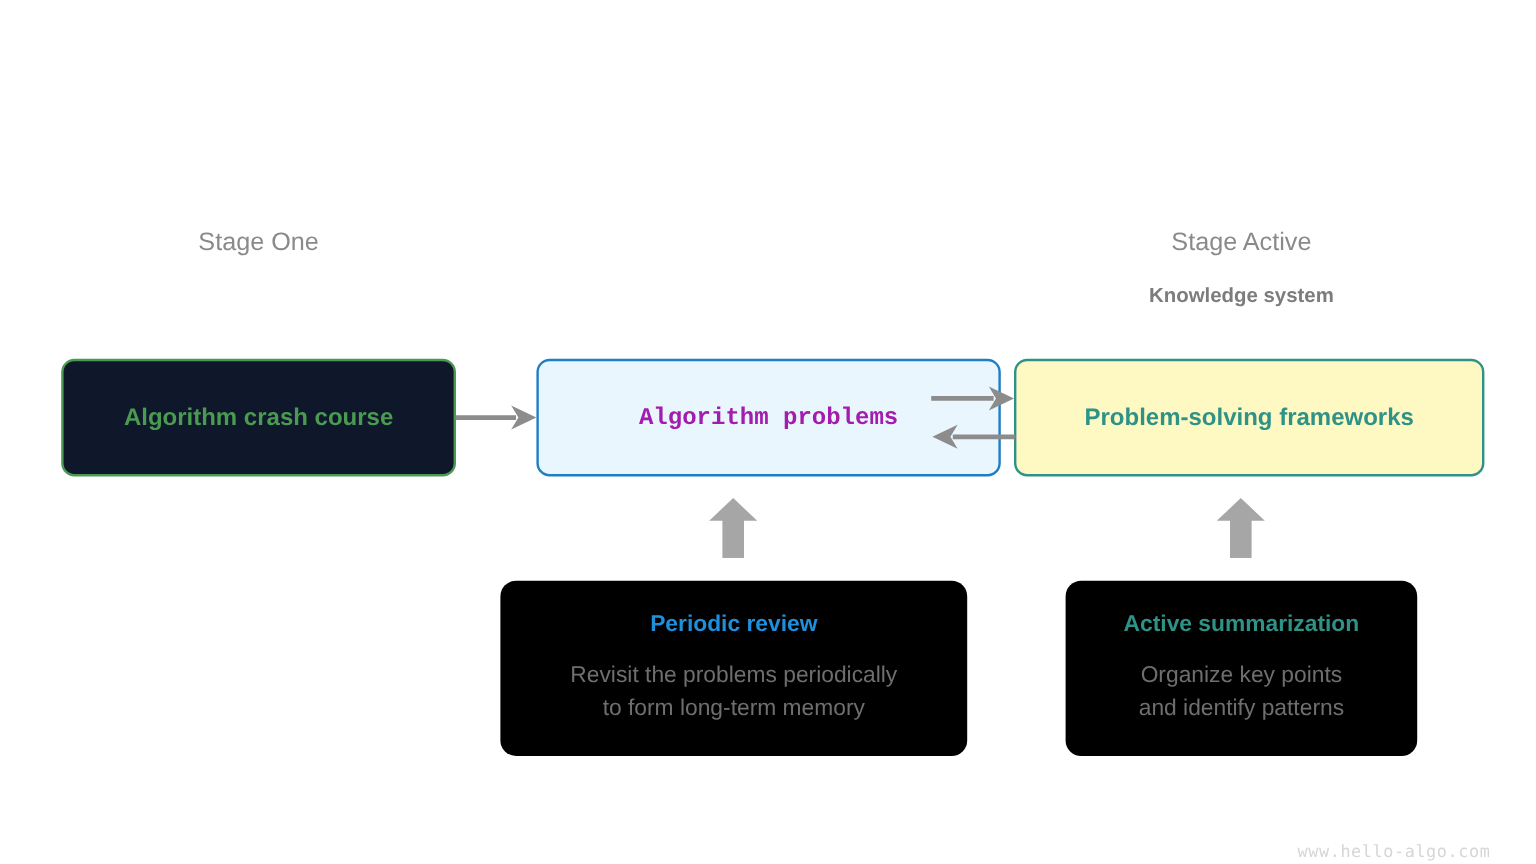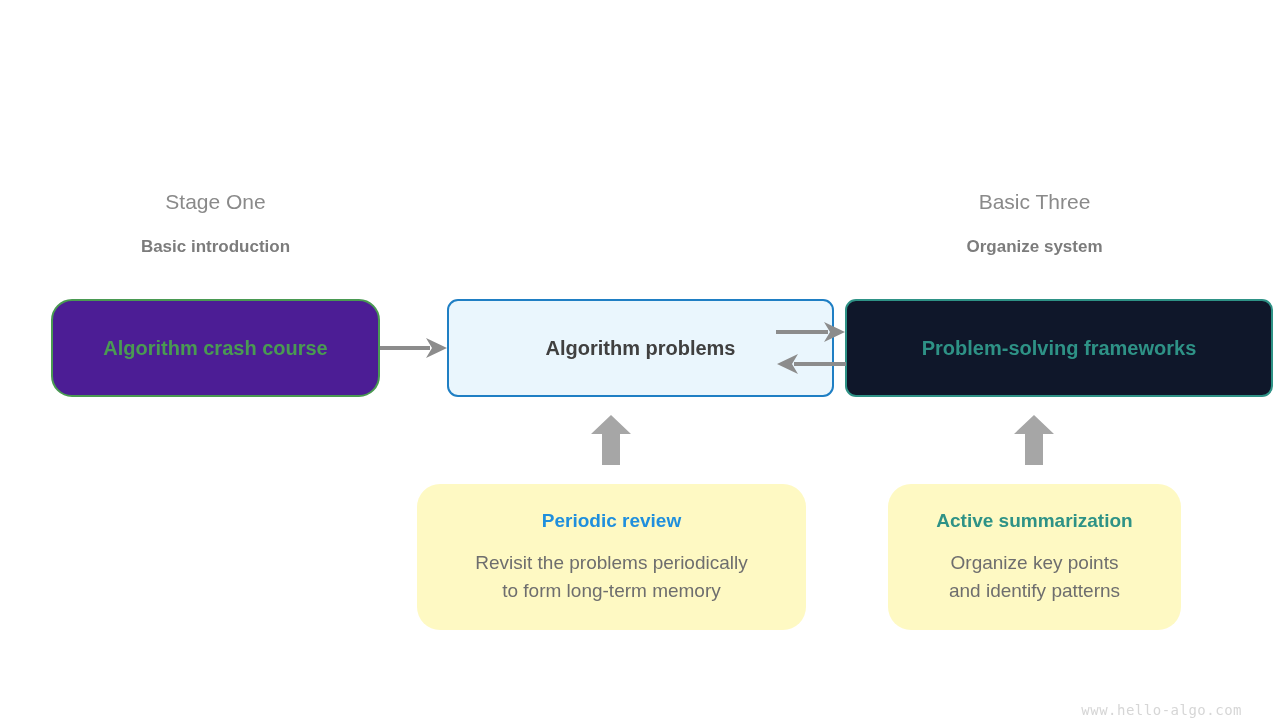--- a/index.html
+++ b/index.html
@@ -57,22 +57,22 @@
     font-weight: bold;
     font-size: 20px;
     line-height: 37px;
     text-align: center;
   }
 
   
   .support-box {
     position: absolute;
     box-sizing: border-box;
-    background: #fef9c3;
-    border-radius: 23px;
+    background: #000000;
+    border-radius: 13px;
     display: flex;
     flex-direction: column;
     align-items: center;
     justify-content: center;
     text-align: center;
   }
   .support-title {
     font-size: 19px;
     font-weight: bold;
     line-height: 24px;
@@ -103,41 +103,40 @@
     margin-left: 31px;
   }
 </style>
 </head>
 <body>
 
 <div class="canvas">
 
   <div class="stage-col" style="left:51px; top:173px; width:329px;">
     <div class="stage-name">Stage One</div>
-    <div class="stage-sub">Basic introduction</div>
   </div>
 
 
   <div class="stage-col" style="left:845px; top:173px; width:379px;">
-    <div class="stage-name">Basic Three</div>
-    <div class="stage-sub">Organize system</div>
+    <div class="stage-name">Stage Active</div>
+    <div class="stage-sub">Knowledge system</div>
   </div>
 
   <div class="stage-box" style="left:51px; top:283px; width:329px; height:98px;
-              border-color:#4a9a52; background:#4c1d95; color:#4a9a52;border-radius:21px;">
+              border-color:#4a9a52; background:#0f172a; color:#4a9a52;">
     <div>Algorithm crash course</div>
   </div>
 
   <div class="stage-box" style="left:447px; top:283px; width:387px; height:98px;
-              border-color:#1f7fc4; background:#eaf6fd; color:#404040;">
+              border-color:#1f7fc4; background:#eaf6fd; color:#a21caf;font-family:Liberation Mono, monospace;">
     <div>Algorithm problems</div>
   </div>
 
-  <div class="stage-box" style="left:845px; top:283px; width:428px; height:98px;
-              border-color:#2e9286; background:#0f172a; color:#2e9286;gap:13px;">
+  <div class="stage-box" style="left:845px; top:283px; width:392px; height:98px;
+              border-color:#2e9286; background:#fef9c3; color:#2e9286;gap:13px;">
     <div>Problem-solving frameworks</div>
   </div>
 
   <div class="support-box" style="left:417px; top:468px; width:389px; height:146px;">
     <div class="support-title" style="color:#1f8fdd;">Periodic review</div>
     <div class="support-desc">Revisit the problems periodically
 to form long-term memory</div>
   </div>
 
   <div class="support-box" style="left:888px; top:468px; width:293px; height:146px;">

